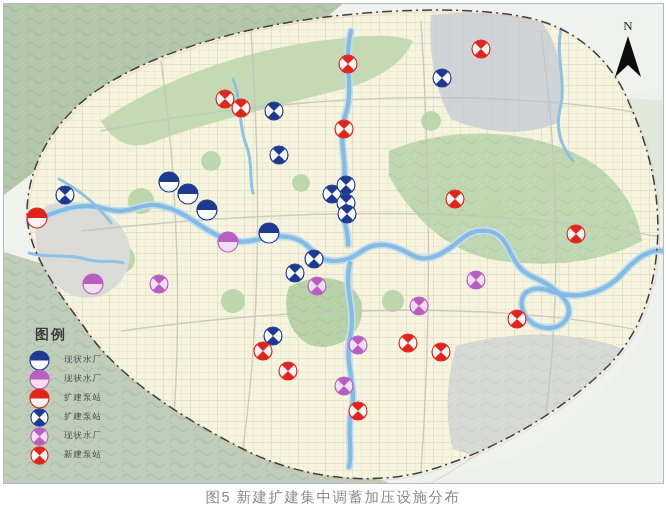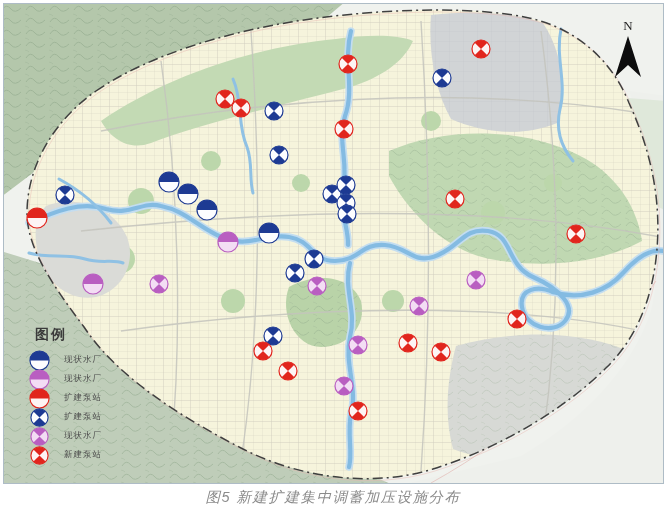--- a/index.html
+++ b/index.html
@@ -12,21 +12,21 @@
   .legend{position:absolute;left:25px;top:322px;width:160px;}
   .legend-title{font-size:14px;font-weight:bold;color:#3b3b3b;margin:0 16px 8px 6px;letter-spacing:2px;}
   .legend-row{display:flex;align-items:center;margin-bottom:3px;height:16px;}
   .legend-row svg{flex:0 0 auto;}
   .legend-label{font-size:8.5px;color:#4c4c4c;margin-left:14px;letter-spacing:1px;}
   
   .north{position:absolute;left:604px;top:14px;width:40px;height:62px;text-align:center;}
   .north .n-label{font-size:13px;color:#222;font-family:"Liberation Serif","DejaVu Serif",serif;}
   
   .caption{position:absolute;left:0;top:488px;width:666px;text-align:center;
-           font-size:14.5px;color:#8b8b8b;letter-spacing:1.5px;font-style:italic;}
+           font-size:14.5px;color:#8b8b8b;letter-spacing:1.5px;}
 </style>
 </head>
 <body>
 
 <div class="page">
   <div class="map-frame">
 
     <svg class="base" width="659" height="479" viewBox="3 3 659 479">
       <defs>
         <pattern id="gridS" width="9" height="7" patternUnits="userSpaceOnUse">

